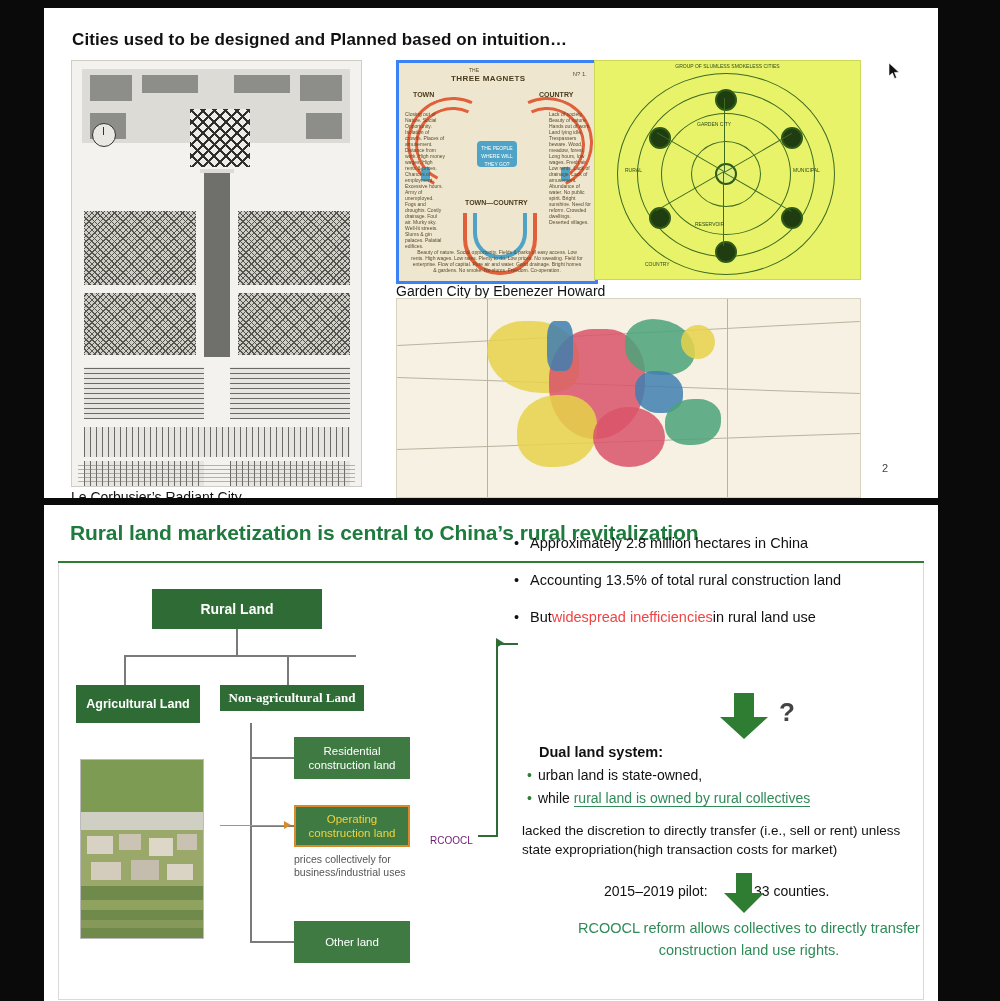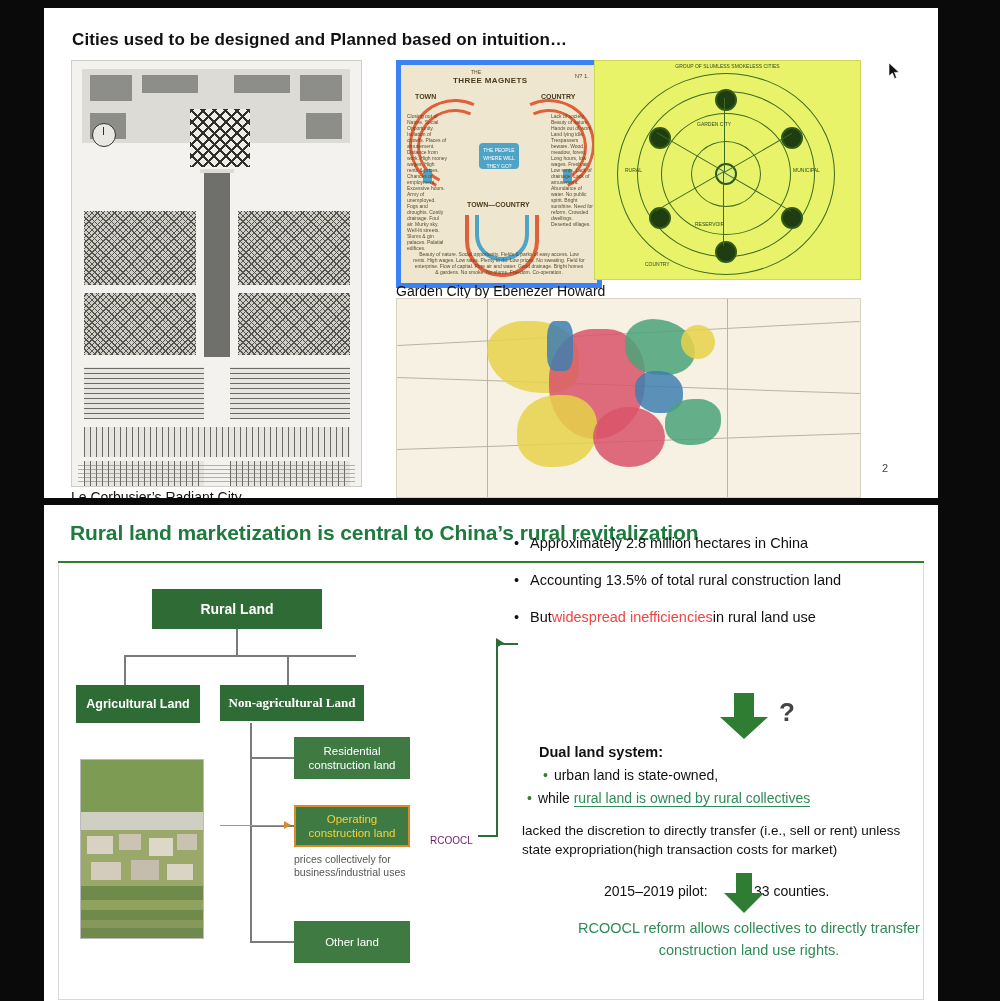--- a/index.html
+++ b/index.html
@@ -21,21 +21,21 @@
   .rad-dark{position:absolute;background:#6f6f6c;}
   .hatch{position:absolute;background-image:repeating-linear-gradient(45deg,#55554f 0 1px,transparent 1px 4px),repeating-linear-gradient(-45deg,#55554f 0 1px,transparent 1px 4px);background-color:#cfcec7;}
   .hlines{position:absolute;background-image:repeating-linear-gradient(0deg,#6a6a66 0 1px,transparent 1px 5px);background-color:#e6e5df;}
   .vlines{position:absolute;background-image:repeating-linear-gradient(90deg,#6a6a66 0 1px,transparent 1px 6px);background-color:#e6e5df;}
   .diag-grid{position:absolute;background-image:repeating-linear-gradient(45deg,#2f2f2c 0 2px,transparent 2px 8px),repeating-linear-gradient(-45deg,#2f2f2c 0 2px,transparent 2px 8px);background-color:#eeede7;}
   .rad-circle{position:absolute;width:22px;height:22px;border:1px solid #333;border-radius:50%;background:#e9e8e2;}
   .rad-circle:after{content:"";position:absolute;left:10px;top:3px;width:1px;height:8px;background:#333;}
   .rad-footnote{position:absolute;left:6px;bottom:4px;right:6px;height:18px;background-image:repeating-linear-gradient(0deg,#7a7a76 0 1px,transparent 1px 4px);opacity:.55;}
 
   
-  .fig-magnets{position:absolute;left:352px;top:52px;width:196px;height:218px;background:#efe6cf;border:5px solid #3b82f6;overflow:hidden;}
+  .fig-magnets{position:absolute;left:352px;top:52px;width:196px;height:218px;background:#efe6cf;border:3px solid #3b82f6;overflow:hidden;}
   .mag-t1{position:absolute;left:70px;top:4px;font-size:5px;color:#5a4a2a;}
   .mag-t2{position:absolute;left:52px;top:11px;font-size:8px;font-weight:bold;color:#4a3a1c;letter-spacing:.4px;}
   .mag-no{position:absolute;right:8px;top:8px;font-size:6px;color:#5a4a2a;}
   .mag-word{position:absolute;font-size:7px;font-weight:bold;color:#4a3a1c;}
   .mag-arc{position:absolute;border:3px solid #e0603c;border-radius:50%;}
   .mag-cap{position:absolute;width:9px;height:14px;background:#4fa3c7;border-radius:2px;}
   .mag-center{position:absolute;left:78px;top:78px;width:40px;height:26px;background:#4fa3c7;border-radius:4px;}
   .mag-center span{display:block;text-align:center;font-size:5px;color:#fff;line-height:8px;padding-top:3px;}
   .mag-u{position:absolute;left:64px;top:150px;width:66px;height:58px;border:4px solid #e0603c;border-top:none;border-radius:0 0 36px 36px;}
   .mag-u2{position:absolute;left:74px;top:150px;width:46px;height:42px;border:4px solid #4fa3c7;border-top:none;border-radius:0 0 26px 26px;}
@@ -209,21 +209,21 @@
     <div class="sb-frame"></div>
 
     <div class="gbox" style="left:108px;top:84px;width:170px;height:40px;font-size:14px;">Rural Land</div>
 
     <div class="connector" style="left:192px;top:124px;width:2px;height:26px;"></div>
     <div class="connector" style="left:80px;top:150px;width:232px;height:2px;"></div>
     <div class="connector" style="left:80px;top:150px;width:2px;height:30px;"></div>
     <div class="connector" style="left:243px;top:150px;width:2px;height:30px;"></div>
 
     <div class="gbox" style="left:32px;top:180px;width:124px;height:38px;font-size:12.5px;">Agricultural Land</div>
-    <div class="gbox" style="left:176px;top:180px;width:144px;height:36px;font-size:13px;font-family:'Liberation Serif',serif;">Non-agricultural Land</div>
+    <div class="gbox" style="left:176px;top:180px;width:144px;height:26px;font-size:13px;font-family:'Liberation Serif',serif;">Non-agricultural Land</div>
 
     <div class="connector" style="left:206px;top:218px;width:2px;height:220px;"></div>
     <div class="connector" style="left:206px;top:252px;width:44px;height:2px;"></div>
     <div class="connector" style="left:206px;top:320px;width:44px;height:2px;"></div>
     <div class="connector" style="left:206px;top:436px;width:44px;height:2px;"></div>
 
     <div class="gbox small" style="left:250px;top:232px;width:116px;height:42px;font-size:11.5px;line-height:14px;padding:8px 4px;">Residential construction land</div>
     <div class="gbox small" style="left:250px;top:300px;width:116px;height:42px;font-size:11.5px;line-height:14px;padding:0 4px;color:#f2d23a;border:2px solid #d98a2b;">Operating construction land</div>
     <div class="gbox small" style="left:250px;top:416px;width:116px;height:42px;font-size:11.5px;">Other land</div>
 
@@ -272,21 +272,21 @@
     </div>
 
     <div class="bigarrow" style="left:672px;top:188px;">
       <svg width="56" height="46" viewBox="0 0 56 46">
           <path d="M18 0 h20 v24 h14 L28 46 L4 24 h14 Z" fill="#2e7d32"></path>
         </svg>
     </div>
     <div class="qmark">?</div>
 
     <div class="dual">Dual land system:</div>
-    <div class="dual-li" style="left:499px;top:262px;text-align:right;"><span class="dot">•</span><span>urban land is state-owned,</span></div>
+    <div class="dual-li" style="left:483px;top:262px;text-align:right;"><span class="dot">•</span><span>urban land is state-owned,</span></div>
     <div class="dual-li" style="left:483px;top:285px;"><span class="dot">•</span><span>while </span><span class="g-und">rural land is owned by rural collectives</span></div>
 
     <div class="para">lacked the discretion to directly transfer (i.e., sell or rent) unless state expropriation(high transaction costs for market)</div>
 
     <div class="pilot">2015–2019 pilot:</div>
     <div class="pilot2">33 counties.</div>
     <div class="bigarrow" style="left:676px;top:368px;">
       <svg width="48" height="40" viewBox="0 0 48 40">
           <path d="M16 0 h16 v20 h12 L24 40 L4 20 h12 Z" fill="#2e7d32"></path>
         </svg>

